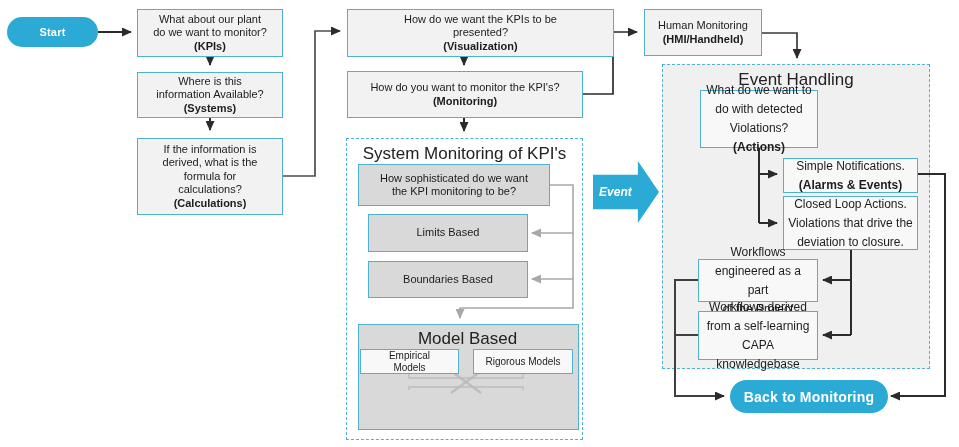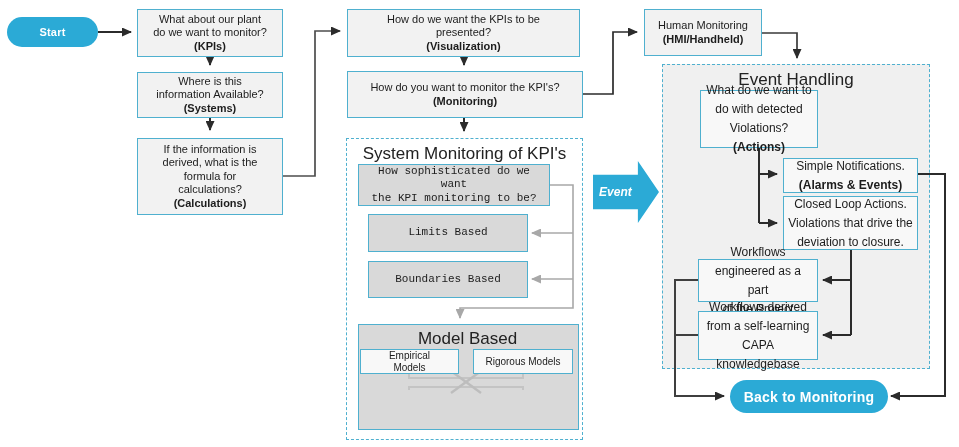--- a/index.html
+++ b/index.html
@@ -14,21 +14,21 @@
   html,body{margin:0;padding:0;background:#fff;}
   #canvas{
     position:relative;width:959px;height:447px;background:#fff;overflow:hidden;
     font-family:"Liberation Sans","DejaVu Sans",sans-serif;color:var(--ink);
   }
   .box{
     position:absolute;display:flex;flex-direction:column;align-items:center;justify-content:center;
     text-align:center;border:1.3px solid var(--border-blue);background:var(--box-fill);
     font-size:11px;line-height:13.5px;white-space:pre-line;box-sizing:border-box;padding:1px 4px;
   }
-  .gray{background:var(--gray-fill);font-family:Liberation Mono, monospace;}
+  .gray{background:var(--gray-fill);}
   .whitebox{background:var(--white-fill);}
   .small{font-size:12px;line-height:19px;}
   .mcell{font-size:10px;line-height:11.5px;background:var(--white-fill);padding:1px 2px;}
   .tagline{font-weight:bold;white-space:pre-line;}
   .container{position:absolute;border:1.4px dashed var(--border-blue);box-sizing:border-box;}
   .sysc{background:#ffffff;}
   .evc{background:var(--container-fill);}
   .model{background:var(--gray-fill);border:1.3px solid var(--border-blue);}
   .ctitle{position:absolute;text-align:center;font-size:17px;color:#222;}
   .pill{
@@ -116,21 +116,21 @@
   </div>
 
   <div class="box" style="left:137px;top:138px;width:146px;height:77px">
     <span>If the information is
 derived, what is the
 formula for
 calculations?</span>
     <span class="tagline">(Calculations)</span>
   </div>
 
-  <div class="box" style="left:347px;top:9px;width:233px;height:48px">
+  <div class="box" style="left:347px;top:9px;width:267px;height:48px">
     <span>How do we want the KPIs to be
 presented?</span>
     <span class="tagline">(Visualization)</span>
   </div>
 
   <div class="box" style="left:347px;top:71px;width:236px;height:47px">
     <span>How do you want to monitor the KPI's?</span>
     <span class="tagline">(Monitoring)</span>
   </div>
 

